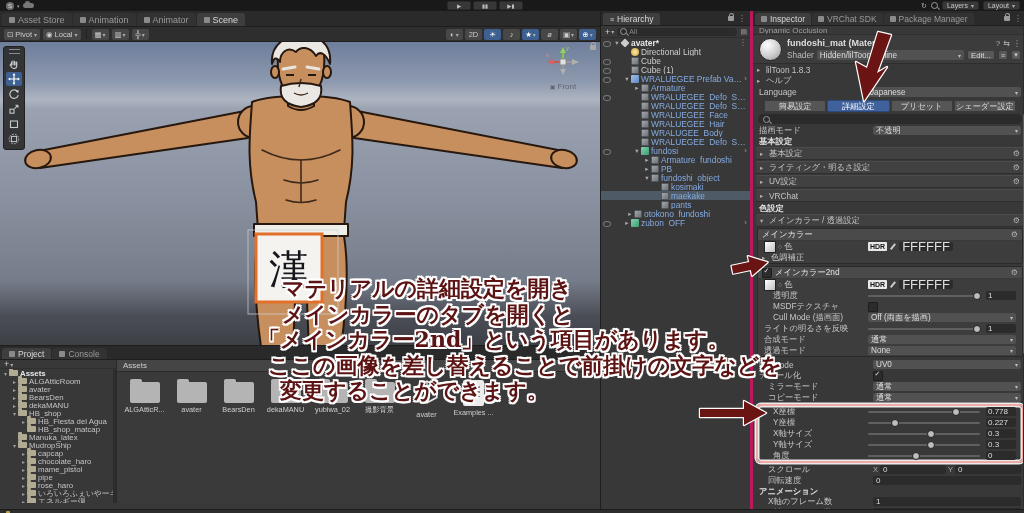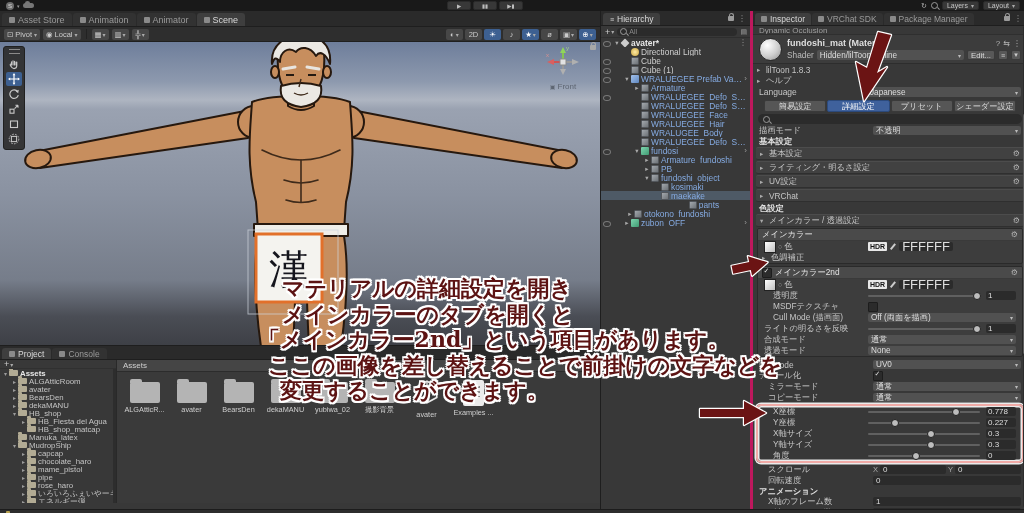--- a/index.html
+++ b/index.html
@@ -632,21 +632,21 @@
         <div class="hrow" style="padding-left: 52px;">
           <span class="arr"></span>
           <span class="ic ic-cube"></span>
           <span class="hlab blue">kosimaki</span>
         </div>
         <div class="hrow sel" style="padding-left: 52px;">
           <span class="arr"></span>
           <span class="ic ic-cube"></span>
           <span class="hlab blue">maekake</span>
         </div>
-        <div class="hrow" style="padding-left: 52px; justify-content: center;">
+        <div class="hrow" style="padding-left: 52px;">
           <span class="arr"></span>
           <span class="ic ic-cube"></span>
           <span class="hlab blue">pants</span>
         </div>
         <div class="hrow" style="padding-left: 25px;">
           <span class="arr">▸</span>
           <span class="ic ic-cube"></span>
           <span class="hlab blue">otokono_fundoshi</span>
         </div>
         <div class="hrow" style="padding-left: 22px;">

